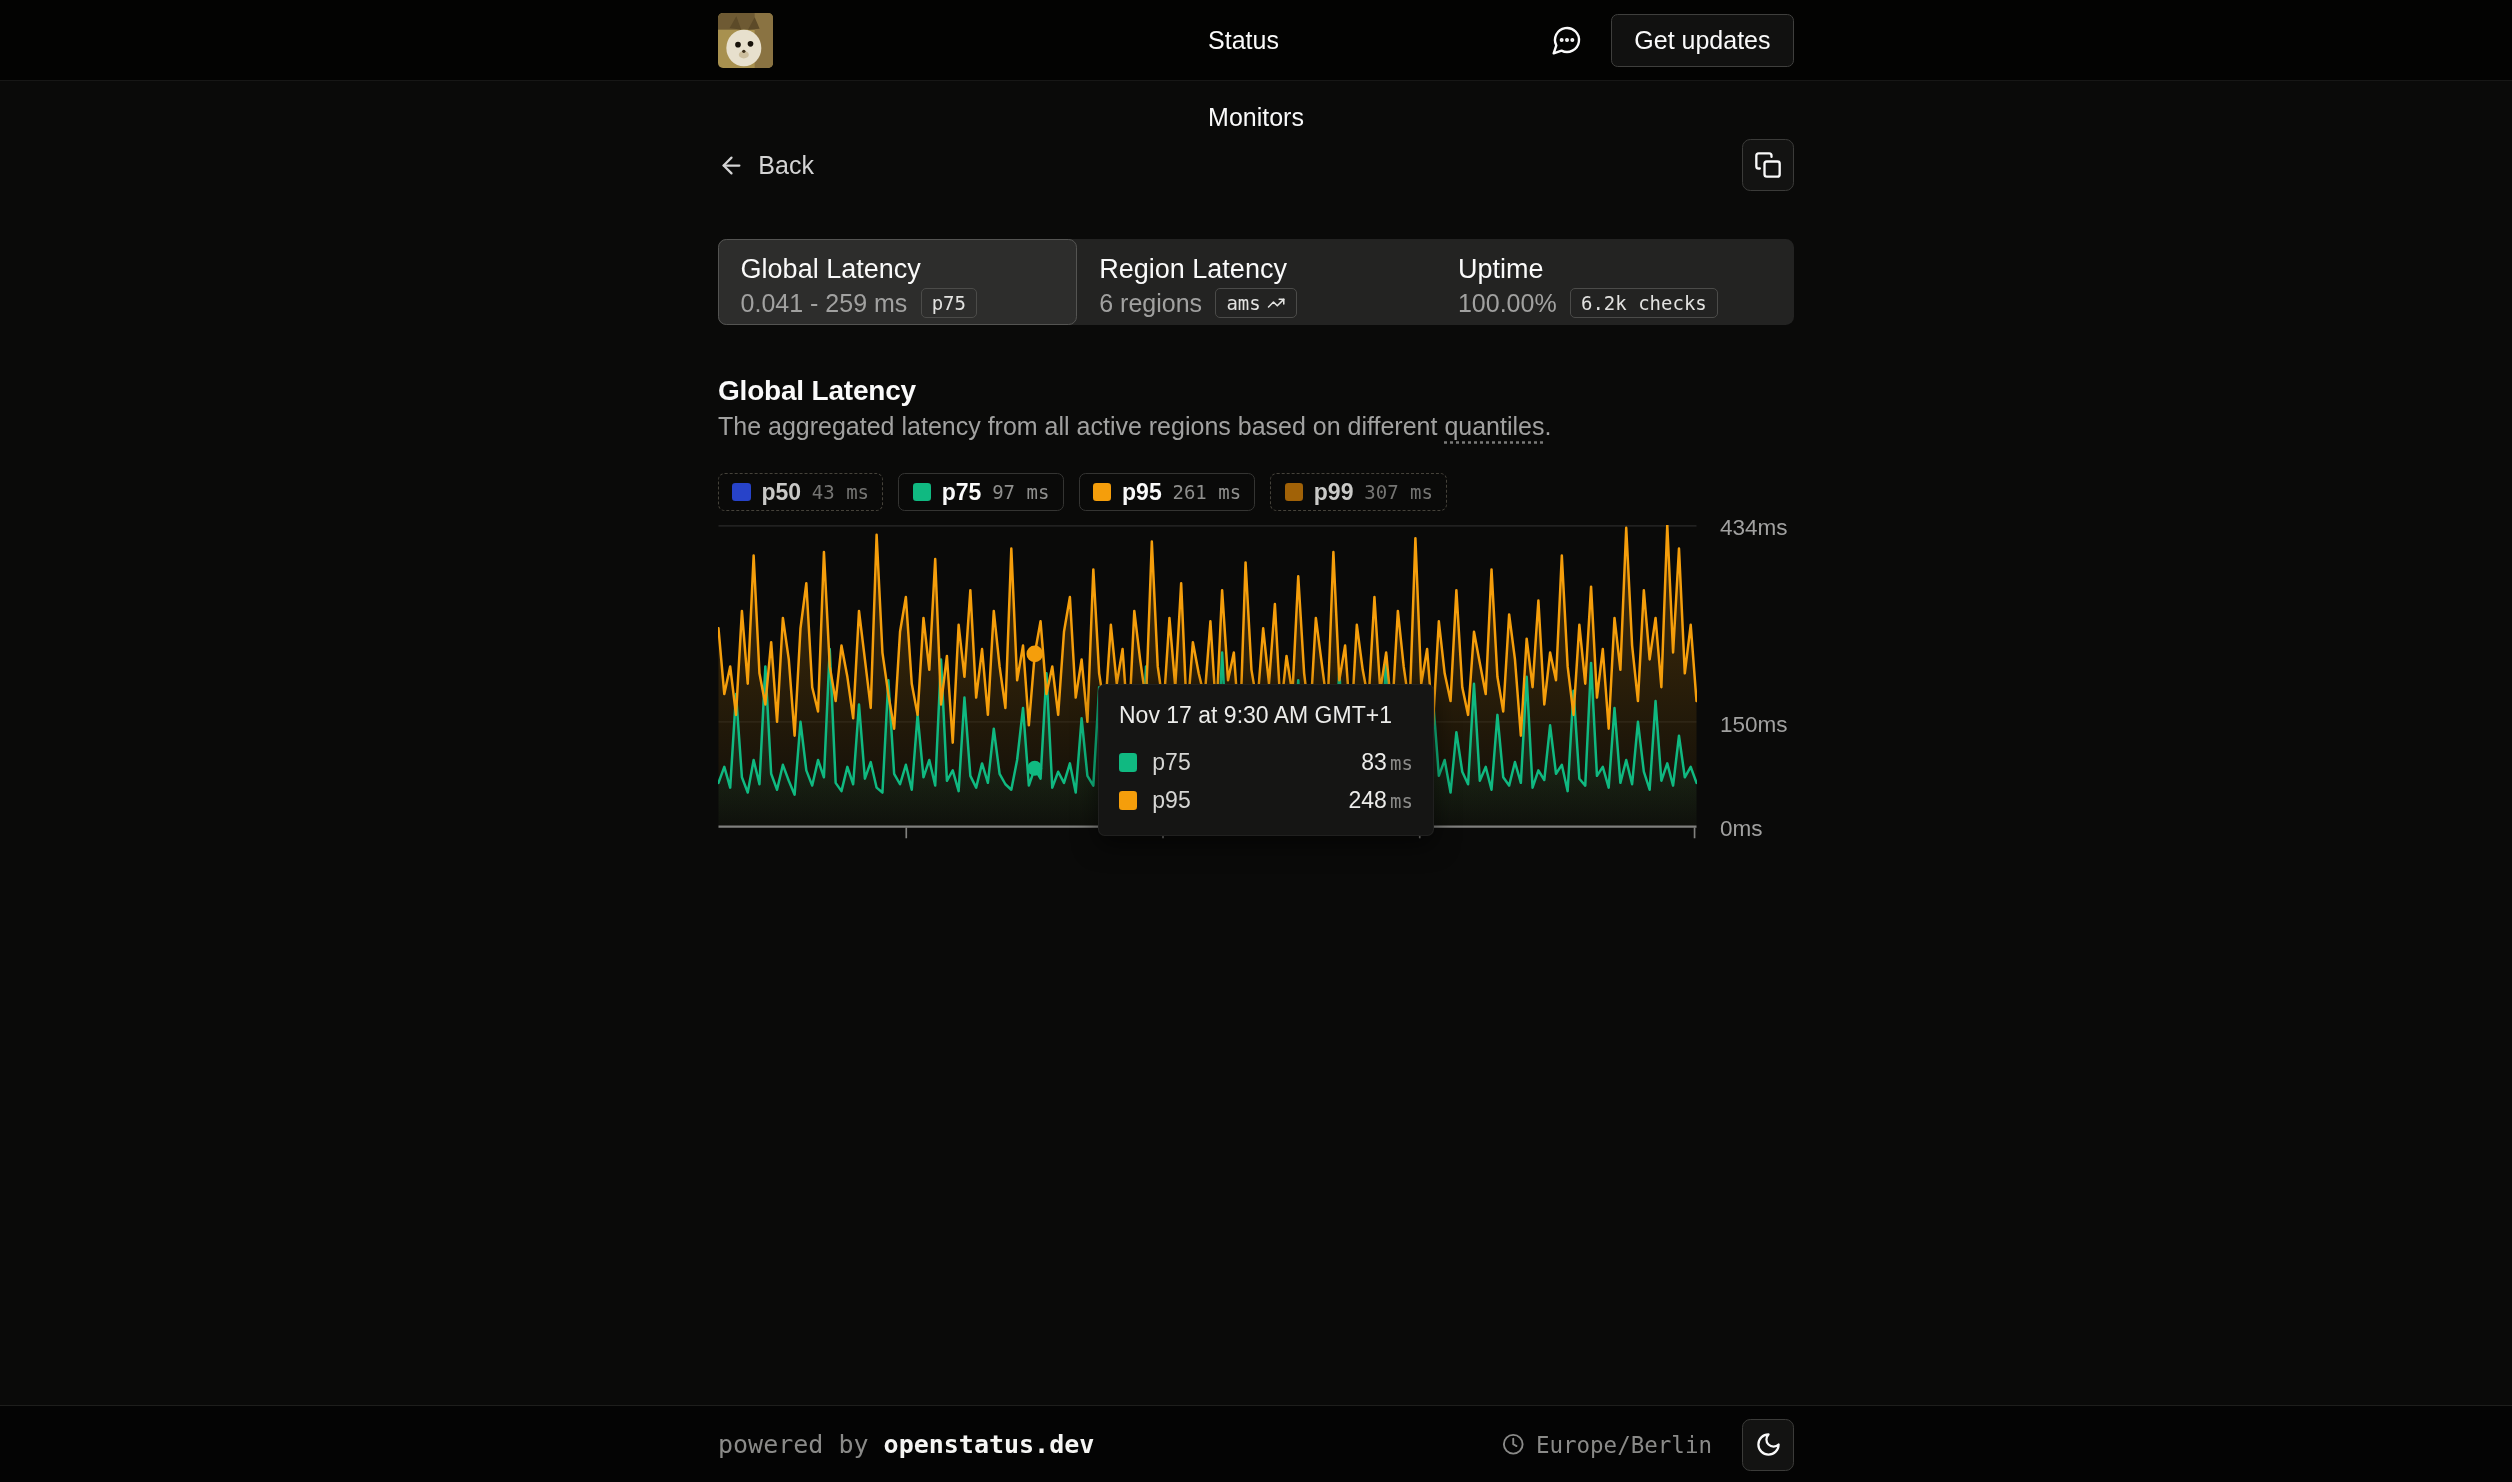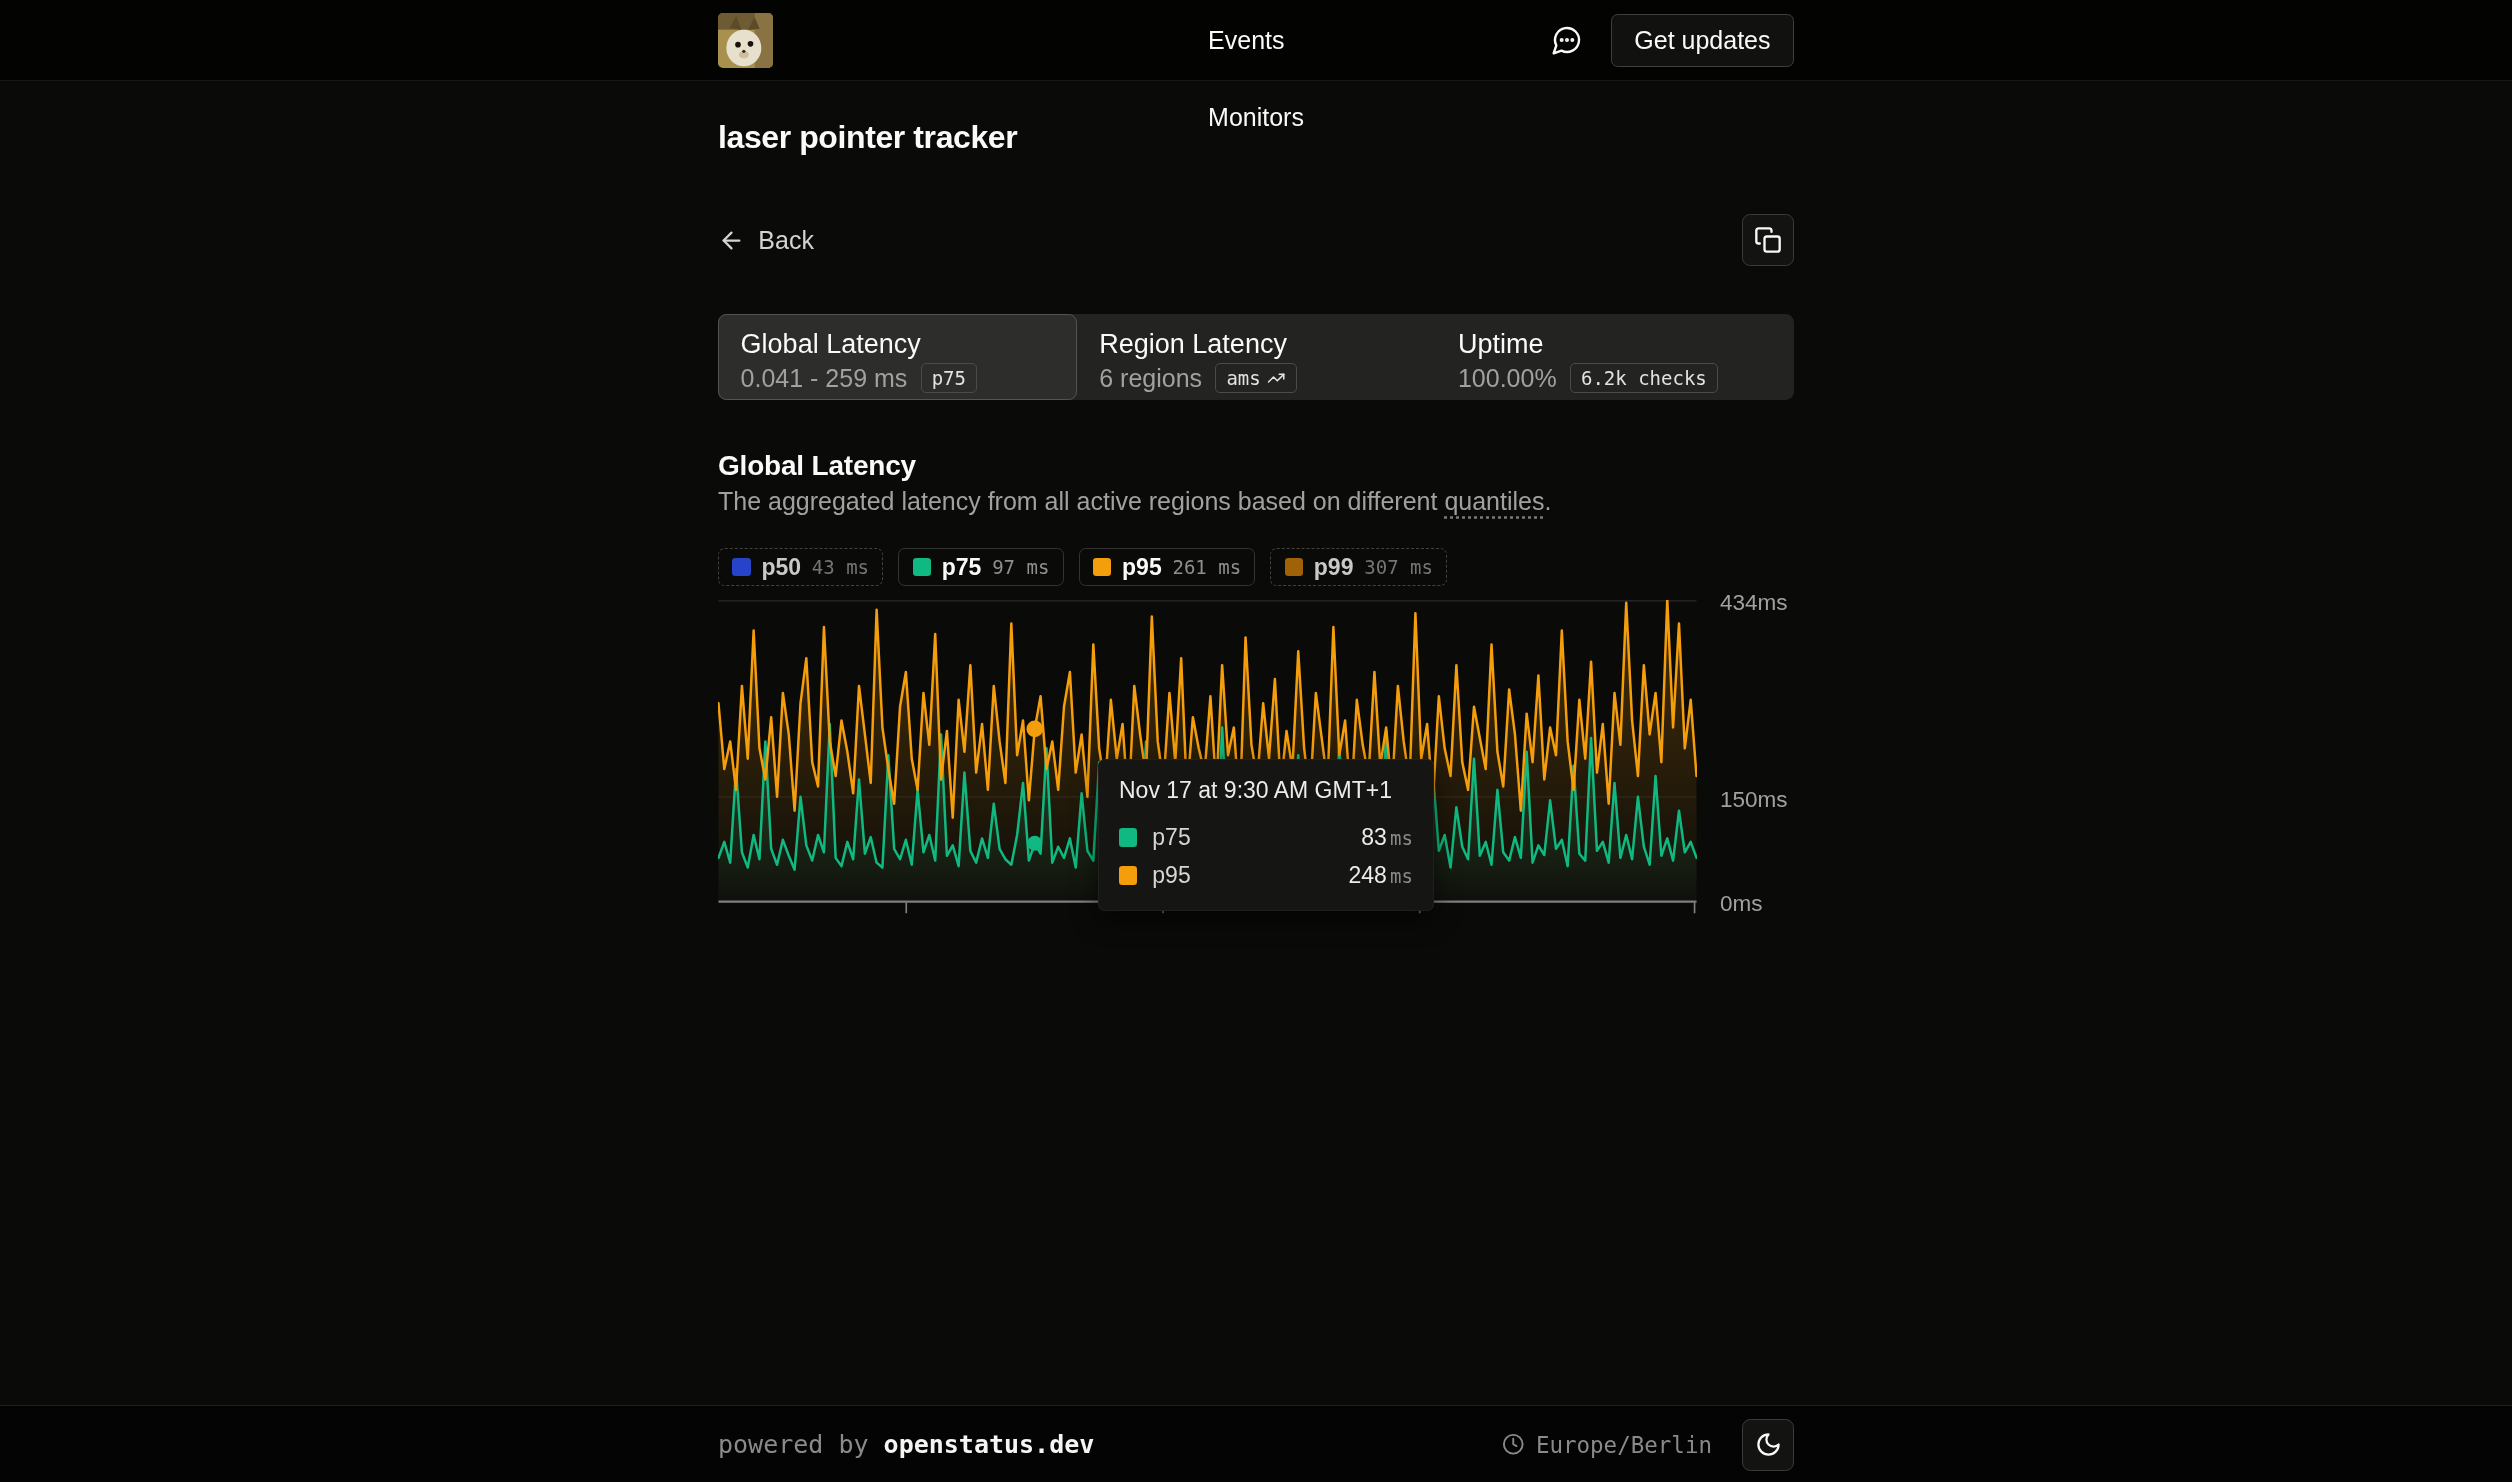--- a/index.html
+++ b/index.html
@@ -112,40 +112,39 @@
         <polygon points="36,20 44,5 50,19" fill="#5c4a28"></polygon>
         <ellipse cx="31" cy="42" rx="21" ry="22" fill="#e7e0cd"></ellipse>
         <circle cx="24" cy="38" r="3.4" fill="#17120a"></circle>
         <circle cx="39" cy="37" r="3.4" fill="#17120a"></circle>
         <ellipse cx="31" cy="50" rx="6" ry="4.5" fill="#cdbf9e"></ellipse>
         <circle cx="31" cy="46" r="2" fill="#3a2d18"></circle>
       </svg>
     </div>
     <nav class="nav">
       <a>Status</a>
-      <a>Events</a>
+      <a>Status</a>
       <a>Monitors</a>
     </nav>
     <div class="hdr-right">
       <button class="chat-btn">
         <svg width="32" height="32" viewBox="0 0 24 24" fill="none" stroke="#fafafa" stroke-width="1.8" stroke-linecap="round" stroke-linejoin="round">
           <path d="M7.9 20A9 9 0 1 0 4 16.1L2 22Z"></path>
           <circle cx="8" cy="12" r="0.6" fill="#fafafa"></circle>
           <circle cx="12" cy="12" r="0.6" fill="#fafafa"></circle>
           <circle cx="16" cy="12" r="0.6" fill="#fafafa"></circle>
         </svg>
       </button>
       <button class="get-updates">Get updates</button>
     </div>
   </div>
 </header>
 
 <main>
   <div class="container">
-    <h1 class="page-title">laser pointer tracker</h1>
 
     <div class="back-row">
       <a class="back-link">
         <svg width="27" height="27" viewBox="0 0 24 24" fill="none" stroke="#d4d4d4" stroke-width="2" stroke-linecap="round" stroke-linejoin="round">
           <path d="M19 12H5"></path>
             <path d="m12 19-7-7 7-7"></path>
         </svg>
         <span>Back</span>
       </a>
       <button class="icon-btn">

